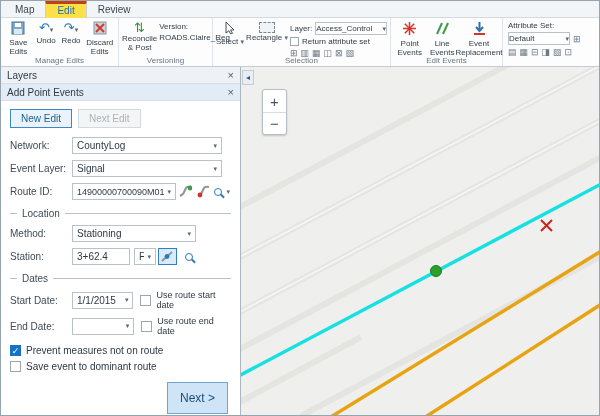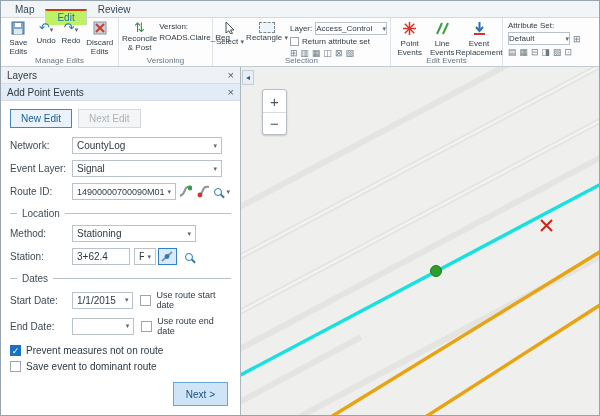--- a/index.html
+++ b/index.html
@@ -3,21 +3,21 @@
 <meta charset="utf-8">
 <style>
   *{box-sizing:border-box;margin:0;padding:0}
   html,body{background:#cfd6dc}
   body{font-family:"Liberation Sans",sans-serif}
   .app{width:600px;height:416px;border:1px solid #96a4b0;background:#fff;position:relative;overflow:hidden;font-size:10px;color:#2e3a44}
 
   
   .tabbar{height:17px;background:#f2f5f8;display:flex;align-items:flex-end;padding-left:3px;border-bottom:1px solid #d2d9df}
   .tab{padding:2px 11px;font-size:10px;color:#3a4750;cursor:default}
-  .tab.active{background:#bef264;border:1px solid #c9d1d9;border-bottom:none;border-top:2px solid #c2410c;color:#1e6fb0;position:relative;top:8px;padding-top:1px}
+  .tab.active{background:#fde047;border:1px solid #c9d1d9;border-bottom:none;border-top:4px solid #c2410c;color:#1e6fb0;position:relative;top:1px;padding-top:1px}
 
   
   .ribbon{height:49px;background:#fdfdfd;display:flex;border-bottom:1px solid #c3ccd4}
   .rgroup{border-right:1px solid #dde3e8;display:flex;flex-direction:column;position:relative;padding:2px 3px 11px}
   .gname{position:absolute;bottom:0;left:0;right:0;text-align:center;font-size:8px;color:#687683;padding-bottom:1px;white-space:nowrap}
   .rcontent{display:flex;flex:1;align-items:flex-start;gap:2px}
   .rbtn{display:flex;flex-direction:column;align-items:center;text-align:center;font-size:8px;color:#33414c;padding-top:1px;line-height:1.1}
   .rbtn .lbl{margin-top:1px}
   .glyph{font-size:13px;line-height:13px}
   .caret{color:#5a6772;font-size:7px}
@@ -49,21 +49,21 @@
   .mag{width:8px;height:8px;border:1.5px solid #2b7bb9;border-radius:50%;position:relative;display:inline-block}
   .mag::after{content:"";position:absolute;width:5px;height:1.5px;background:#2b7bb9;transform:rotate(45deg);right:-4px;bottom:-2px}
   .section{display:flex;align-items:center;margin:8px 0 6px;color:#3e4b55}
   .sdash{width:7px;height:1px;background:#b9c2ca;margin-right:5px}
   .sline{flex:1;height:1px;background:#b9c2ca;margin-left:5px}
   .cbrow{display:flex;align-items:center;margin-bottom:5px}
   .cb{width:11px;height:11px;border:1px solid #9aa6b0;background:#fff;flex:none;display:flex;align-items:center;justify-content:center;font-size:9px;color:#fff;margin-right:5px}
   .cb.checked{background:#1673c4;border-color:#1673c4}
   .inlinecb{margin-left:7px;margin-bottom:0}
   .nextrow{display:flex;margin-top:10px;padding-right:3px}
-  .nextbtn{margin-left:auto;background:#cfe5f7;border:1px solid #6da5d2;color:#174f7c;height:24px;padding:0 12px;font-size:10px;font-family:inherit}
+  .nextbtn{margin-left:auto;background:#cfe5f7;border:1px solid #6da5d2;color:#174f7c;height:32px;padding:0 12px;font-size:12px;font-family:inherit}
 
   
   .map{flex:1;position:relative;background:#efefed;overflow:hidden}
   .map svg.mapsvg{position:absolute;left:0;top:0}
   .collapse{position:absolute;left:1px;top:3px;width:12px;height:15px;background:#e8eef4;color:#2b5d8c;font-size:8px;display:flex;align-items:center;justify-content:center;border:1px solid #c4cdd4}
   .zoomctl{position:absolute;left:21px;top:22px;width:25px;background:#fff;border:1px solid #b7bec5;border-radius:3px;box-shadow:0 1px 2px rgba(0,0,0,.18)}
   .zbtn{height:22px;display:flex;align-items:center;justify-content:center;font-size:15px;color:#4a565f;cursor:default}
   .zbtn+.zbtn{border-top:1px solid #d8dde2}
 </style>
 </head>

